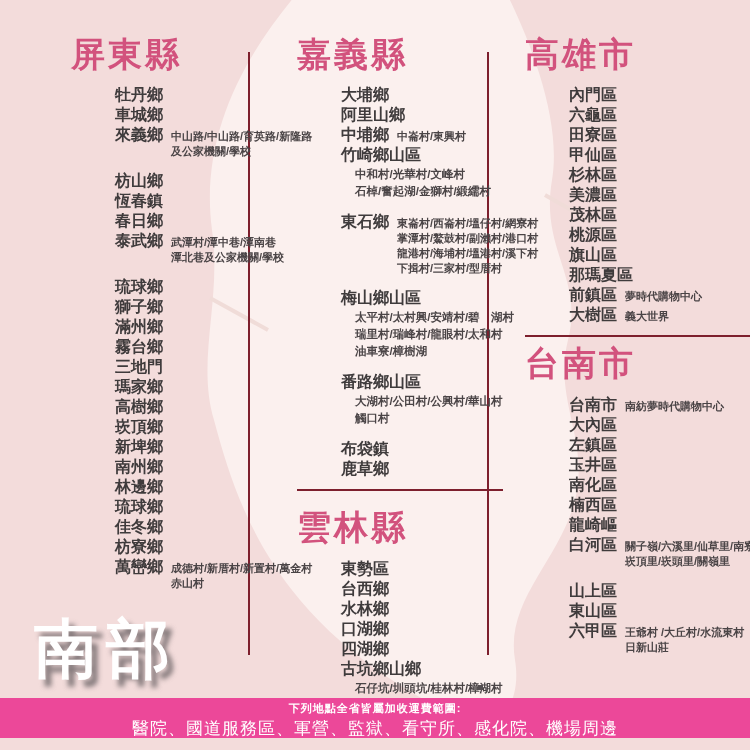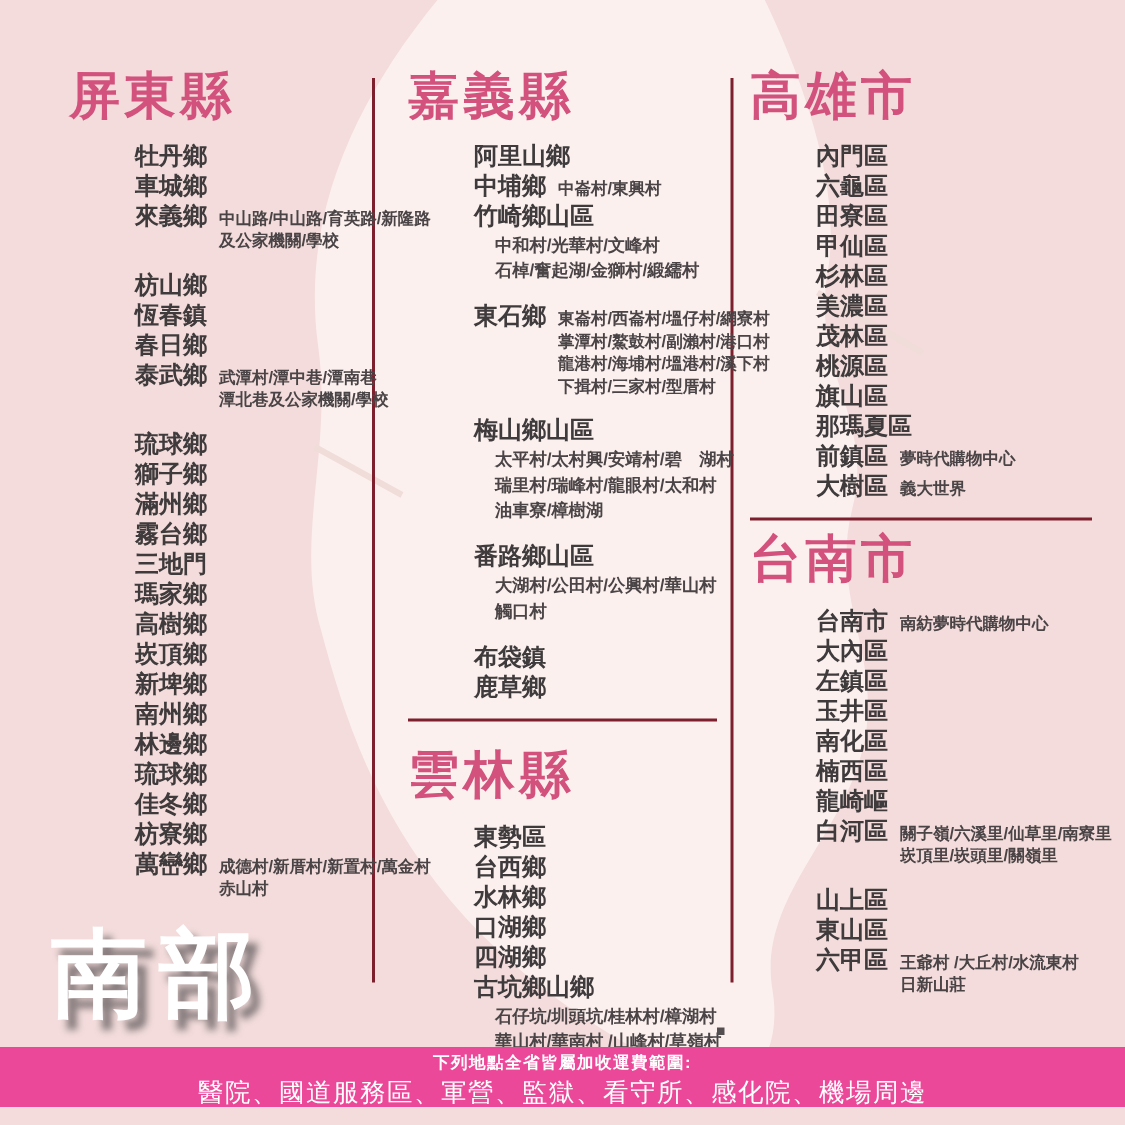--- a/index.html
+++ b/index.html
@@ -3,21 +3,21 @@
 <meta charset="utf-8">
 <style>
   * { margin:0; padding:0; box-sizing:border-box; }
   html,body { width:750px; height:750px; }
   body { font-family:"Liberation Sans","DejaVu Sans",sans-serif; }
   #stage {
     position:relative; width:750px; height:750px; overflow:hidden;
     background:#f3dcdb;
   }
   #map-bg { position:absolute; left:0; top:0; z-index:0; }
-  .col { position:absolute; top:46px; z-index:2; }
+  .col { position:absolute; top:36px; z-index:2;margin-left:25px; }
   #col-1 { left:46px;  width:215px; }
   #col-2 { left:272px; width:210px; }
   #col-3 { left:500px; width:242px; }
   .col-header {
     font-size:34px; font-weight:bold; letter-spacing:3px;
     color:#d2527d; line-height:1.1; margin-bottom:12px;
   }
   .vline {
     position:absolute; top:52px; width:2px; height:603px;
     background:#7d1f2d; z-index:1;
@@ -158,20 +158,23 @@
             <div>赤山村</div>
           </span>
         </div>
       </div>
   </div>
 
   <div class="col" id="col-2">
     <div class="col-header">嘉義縣</div>
     <div>
         <div class="row">
+          <span class="place">大埔鄉</span>
+        </div>
+        <div class="row">
           <span class="place">阿里山鄉</span>
         </div>
         <div class="row">
           <span class="place">中埔鄉</span>
           <span class="note">
             <div>中崙村/東興村</div>
           </span>
         </div>
         <div class="row">
           <span class="place">竹崎鄉山區</span>

